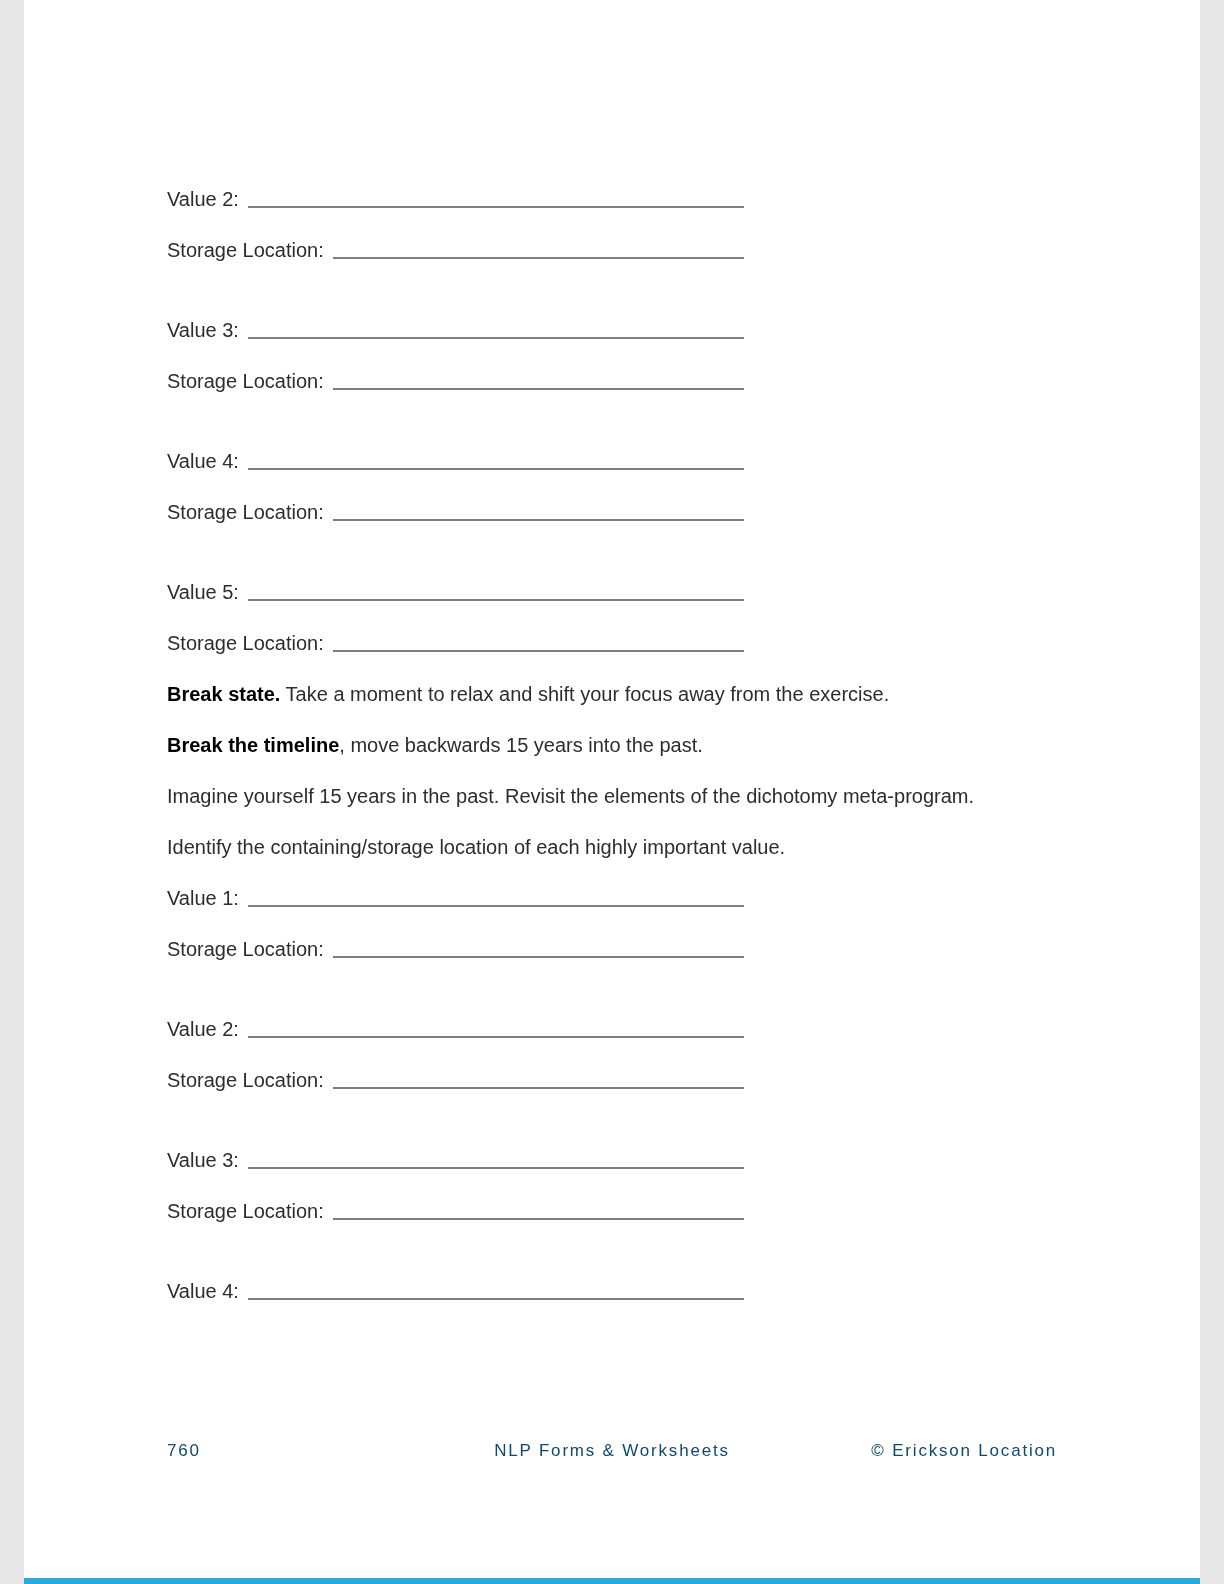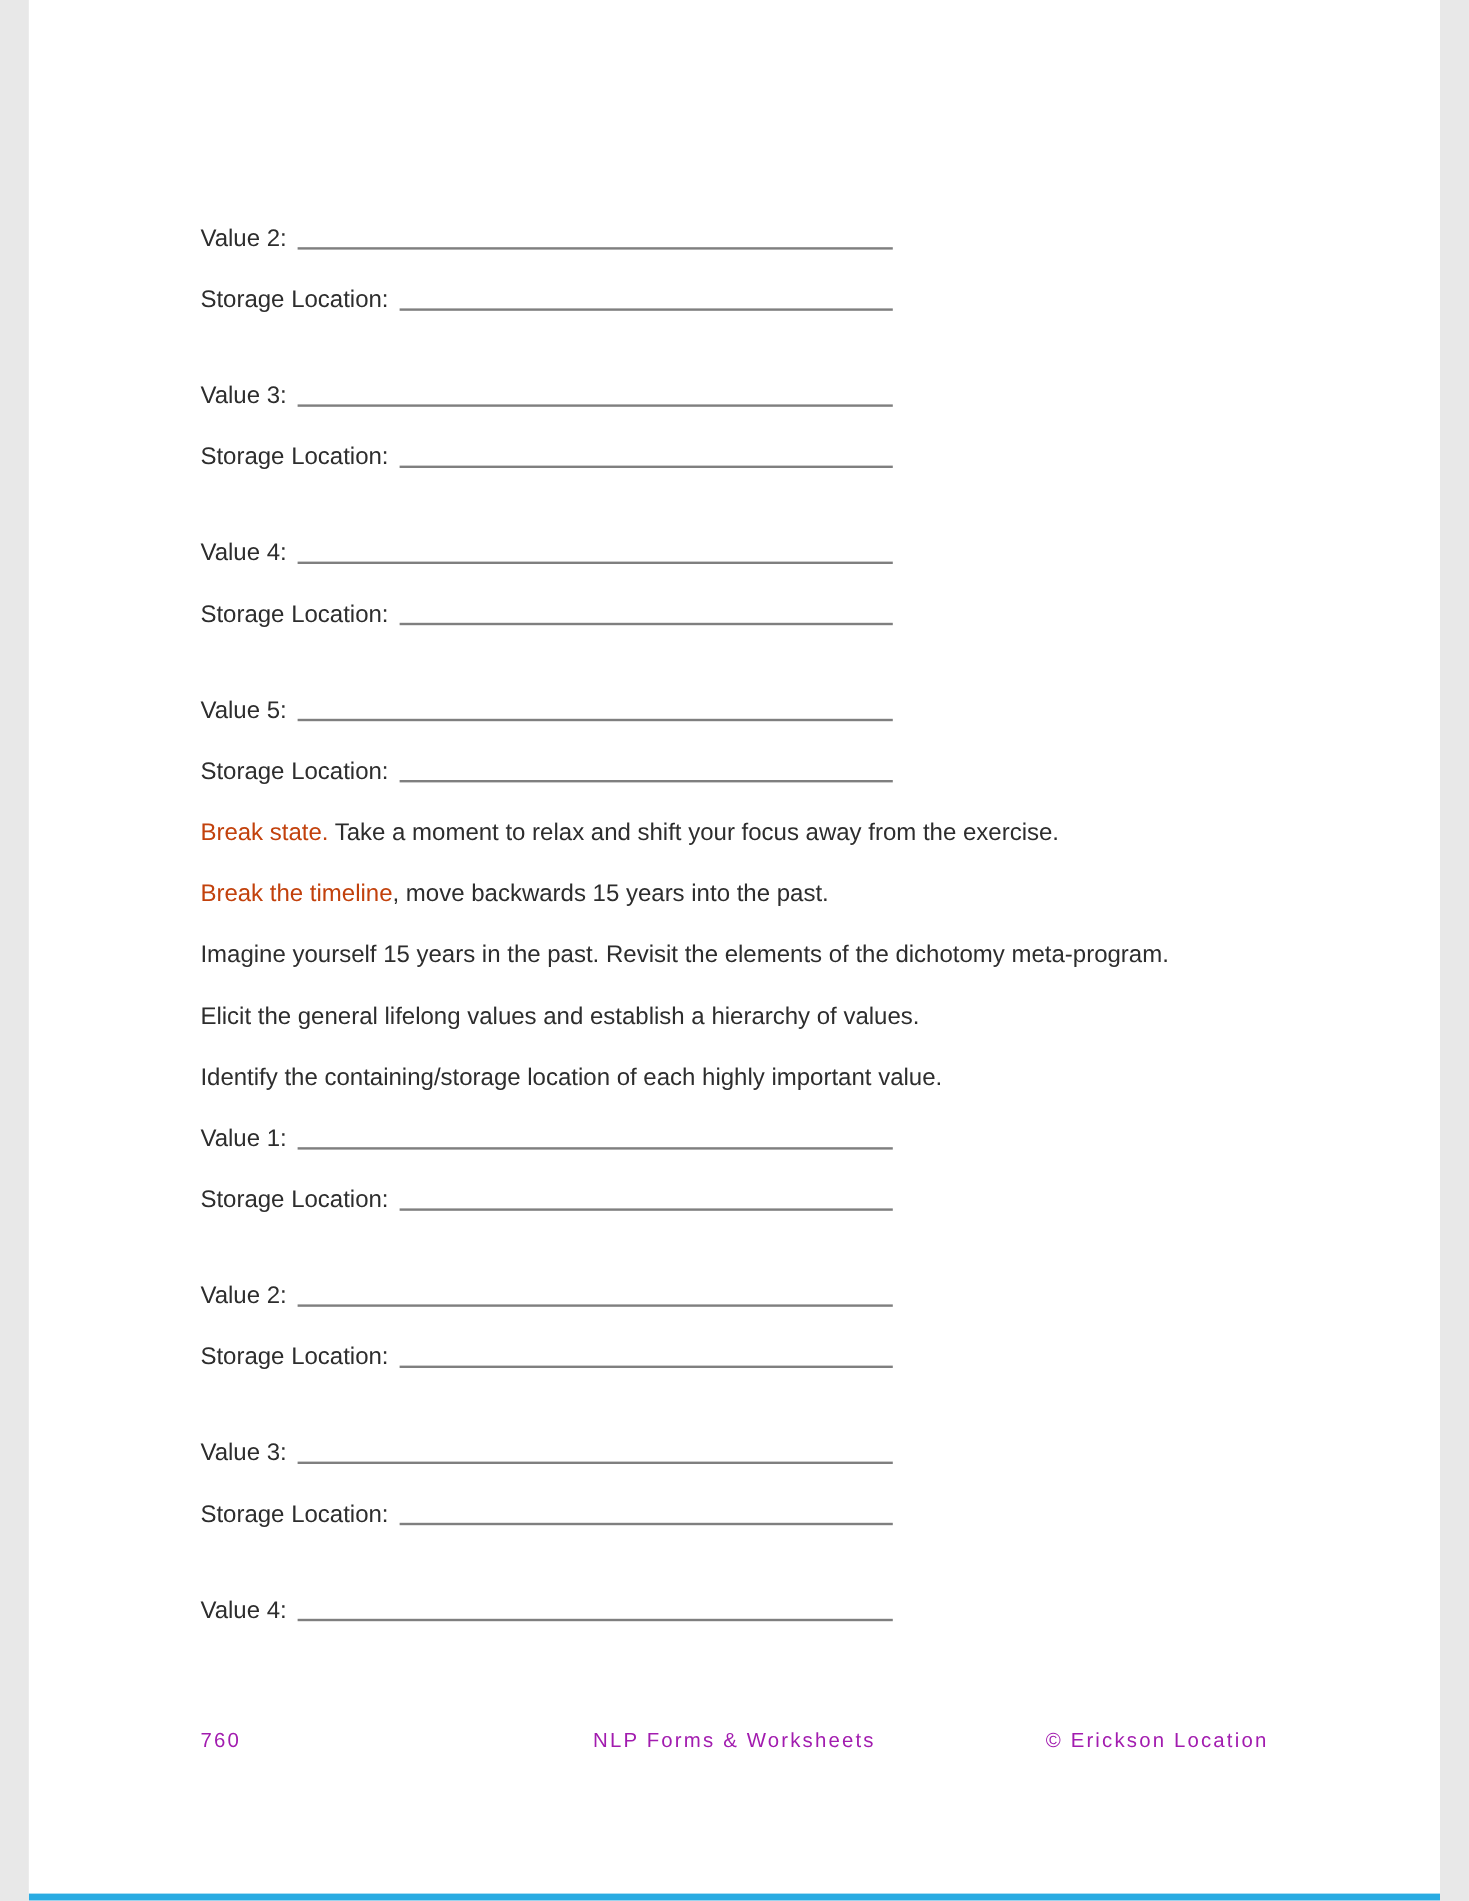--- a/index.html
+++ b/index.html
@@ -44,35 +44,35 @@
     border-bottom: 2px solid #7f7f7f;
     margin-bottom: 4px;
   }
   .para {
     margin: 0 0 25px 0;
     font-size: 20px;
     line-height: 26px;
     white-space: nowrap;
   }
   .para strong {
-    font-weight: 400;
-    color: #c2410c;
+    font-weight: 700;
+    color: #000000;
   }
   .footer {
     position: absolute;
     left: 143px;
     right: 143px;
     top: 1440px;
     display: grid;
     grid-template-columns: 1fr auto 1fr;
     align-items: baseline;
     font-size: 17px;
     line-height: 22px;
     letter-spacing: 1.8px;
-    color: #a21caf;
+    color: #0c4a6e;
   }
   .footer .f-left   { text-align: left; }
   .footer .f-center { text-align: center; }
   .footer .f-right  { text-align: right; }
   .accent-bar {
     position: absolute;
     left: 0;
     right: 0;
     bottom: 0;
     height: 6px;
@@ -120,21 +120,20 @@
       <span class="field-label">Storage Location:</span>
       <span class="field-line"></span>
     </div>
 
     <p class="para"><strong>Break state.</strong><span> Take a moment to relax and shift your focus away from the exercise.</span></p>
 
     <p class="para"><strong>Break the timeline</strong><span>, move backwards 15 years into the past.</span></p>
 
     <p class="para"><span>Imagine yourself 15 years in the past. Revisit the elements of the dichotomy meta-program.</span></p>
 
-    <p class="para"><span>Elicit the general lifelong values and establish a hierarchy of values.</span></p>
 
     <p class="para"><span>Identify the containing/storage location of each highly important value.</span></p>
 
     <div class="field-row">
       <span class="field-label">Value 1:</span>
       <span class="field-line"></span>
     </div>
     <div class="field-row gap-after">
       <span class="field-label">Storage Location:</span>
       <span class="field-line"></span>

